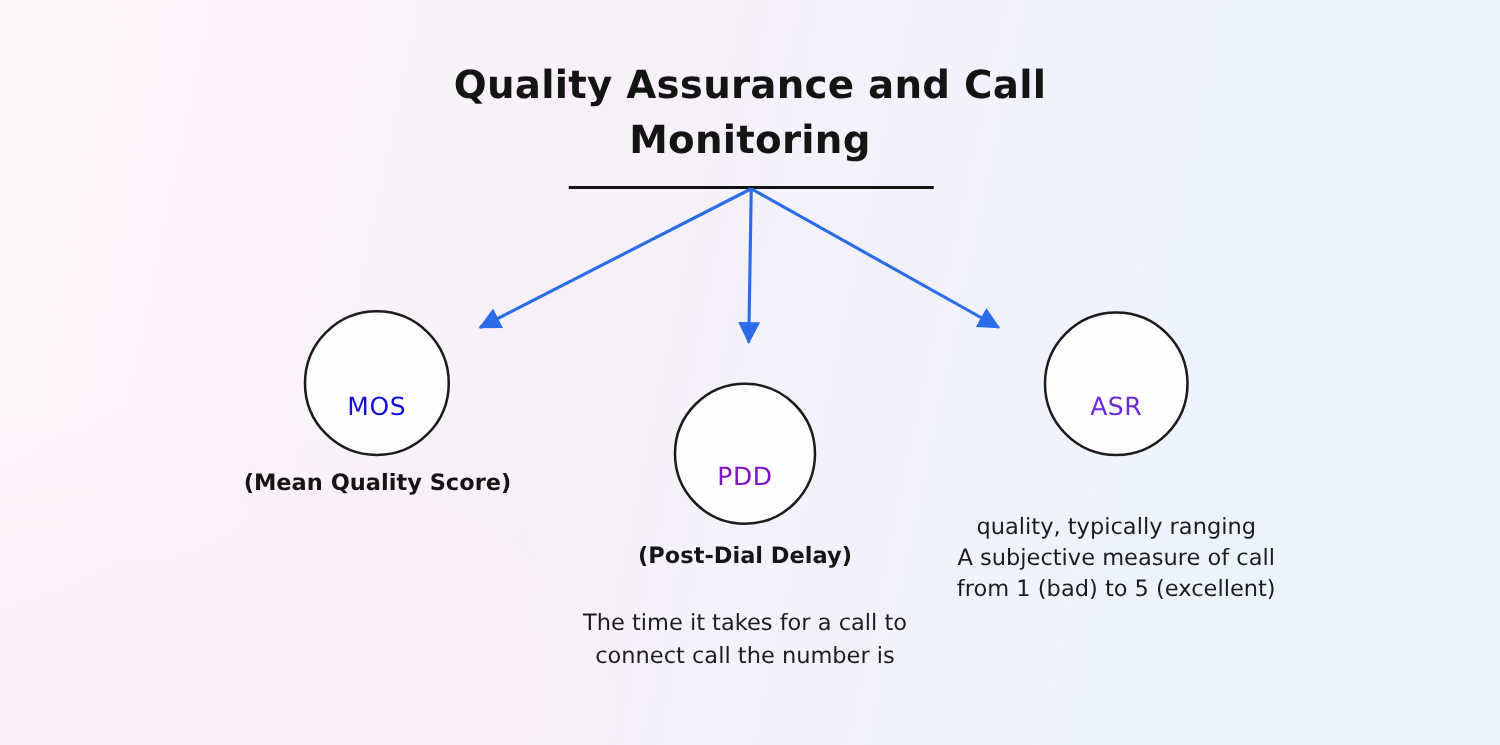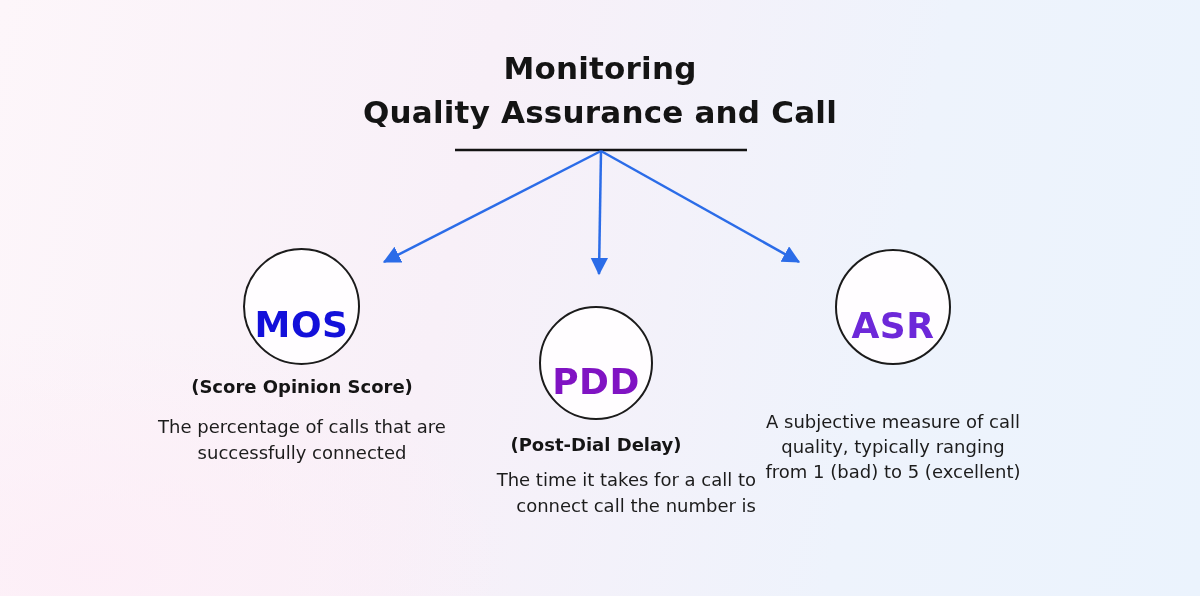--- a/index.html
+++ b/index.html
@@ -36,22 +36,22 @@
     background: #fffdff;
     display: flex;
     align-items: center;
     justify-content: center;
     box-sizing: border-box;
   }
   .circle-mos { left: 243px; top: 248px; width: 117px; height: 117px; }
   .circle-pdd { left: 539px; top: 306px; width: 114px; height: 114px; }
   .circle-asr { left: 835px; top: 249px; width: 116px; height: 116px; }
   .acronym {
-    font-size: 36px;
-    font-weight: 700;
+    font-size: 20px;
+    font-weight: 400;
     letter-spacing: 0.5px;
     margin-top: 36px;
   }
   .caption {
     position: absolute;
     text-align: center;
     font-weight: 700;
     font-size: 18px;
     color: #151515;
   }
@@ -59,65 +59,61 @@
   .caption-pdd { left: 446px; top: 434px; width: 300px; }
   .caption-asr { left: 723px; top: 376px; width: 340px; }
   .desc {
     position: absolute;
     text-align: center;
     font-size: 18px;
     color: #1c1c1c;
     line-height: 26px;
   }
   .desc-mos { left: 122px; top: 414px; width: 360px; }
-  .desc-pdd { left: 436px; top: 467px; width: 320px; text-align: right; }
+  .desc-pdd { left: 436px; top: 486px; width: 320px; }
   .desc-asr { left: 713px; top: 409px; width: 360px; line-height: 25px; }
 </style>
 </head>
 <body>
 
 <div class="canvas">
 
   <div class="title">
+    <div>Quality Assurance and Call</div>
     <div>Monitoring</div>
-    <div>Quality Assurance and Call</div>
   </div>
 
   <svg class="arrows-svg" width="1200" height="596" viewBox="0 0 1200 596">
     <defs>
       <marker id="arrowhead" markerWidth="10" markerHeight="10" refX="6.5" refY="3.5" orient="auto">
         <path d="M0,0 L7,3.5 L0,7 Z" style="fill: rgb(43, 108, 232);"></path>
       </marker>
     </defs>
     <line x1="455" y1="150" x2="747" y2="150" stroke-width="2.4" style="stroke: rgb(19, 19, 19);"></line>
     <line x1="601" y1="151" x2="384" y2="262" stroke-width="2.5" marker-end="url(#arrowhead)" style="stroke: rgb(43, 108, 232);"></line>
     <line x1="601" y1="151" x2="599" y2="274" stroke-width="2.5" marker-end="url(#arrowhead)" style="stroke: rgb(43, 108, 232);"></line>
     <line x1="601" y1="151" x2="799" y2="262" stroke-width="2.5" marker-end="url(#arrowhead)" style="stroke: rgb(43, 108, 232);"></line>
   </svg>
 
   <div class="circle circle-mos">
     <span class="acronym" style="color: rgb(19, 16, 218);">MOS</span>
   </div>
-  <div class="caption caption-mos">(Score Opinion Score)</div>
-  <div class="desc desc-mos">
-    <div>The percentage of calls that are</div>
-    <div>successfully connected</div>
-  </div>
+  <div class="caption caption-mos">(Mean Quality Score)</div>
 
   <div class="circle circle-pdd">
     <span class="acronym" style="color: rgb(128, 19, 195);">PDD</span>
   </div>
   <div class="caption caption-pdd">(Post-Dial Delay)</div>
   <div class="desc desc-pdd">
     <div>The time it takes for a call to</div>
     <div>connect call the number is</div>
   </div>
 
   <div class="circle circle-asr">
     <span class="acronym" style="color: #6d28d9;">ASR</span>
   </div>
   <div class="desc desc-asr">
+    <div>quality, typically ranging</div>
     <div>A subjective measure of call</div>
-    <div>quality, typically ranging</div>
     <div>from 1 (bad) to 5 (excellent)</div>
   </div>
 
 </div>
 
 </body></html>

